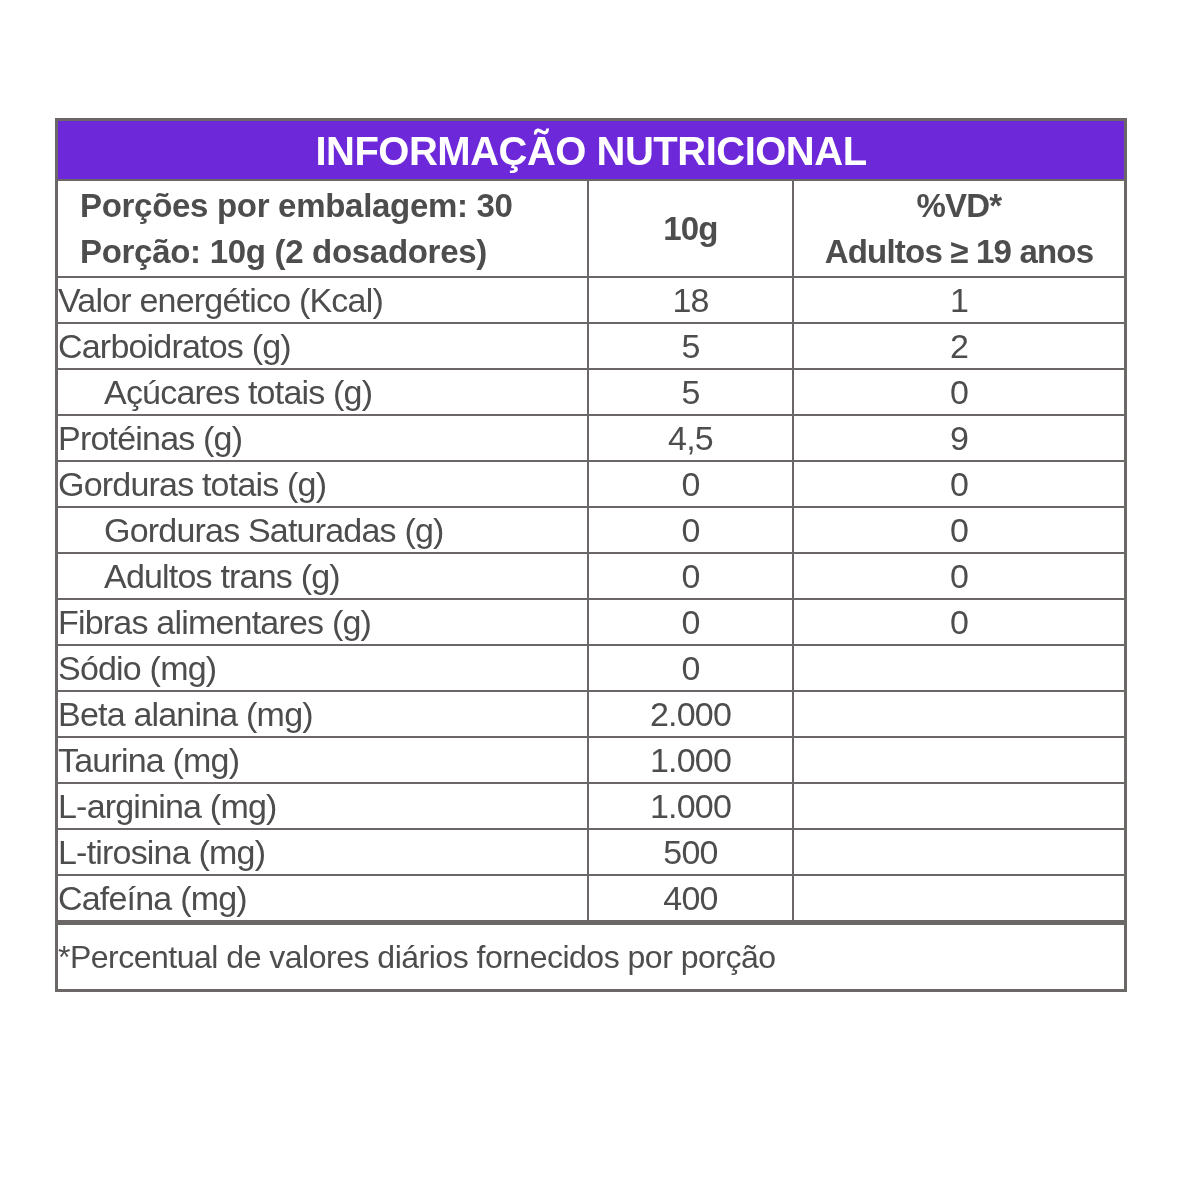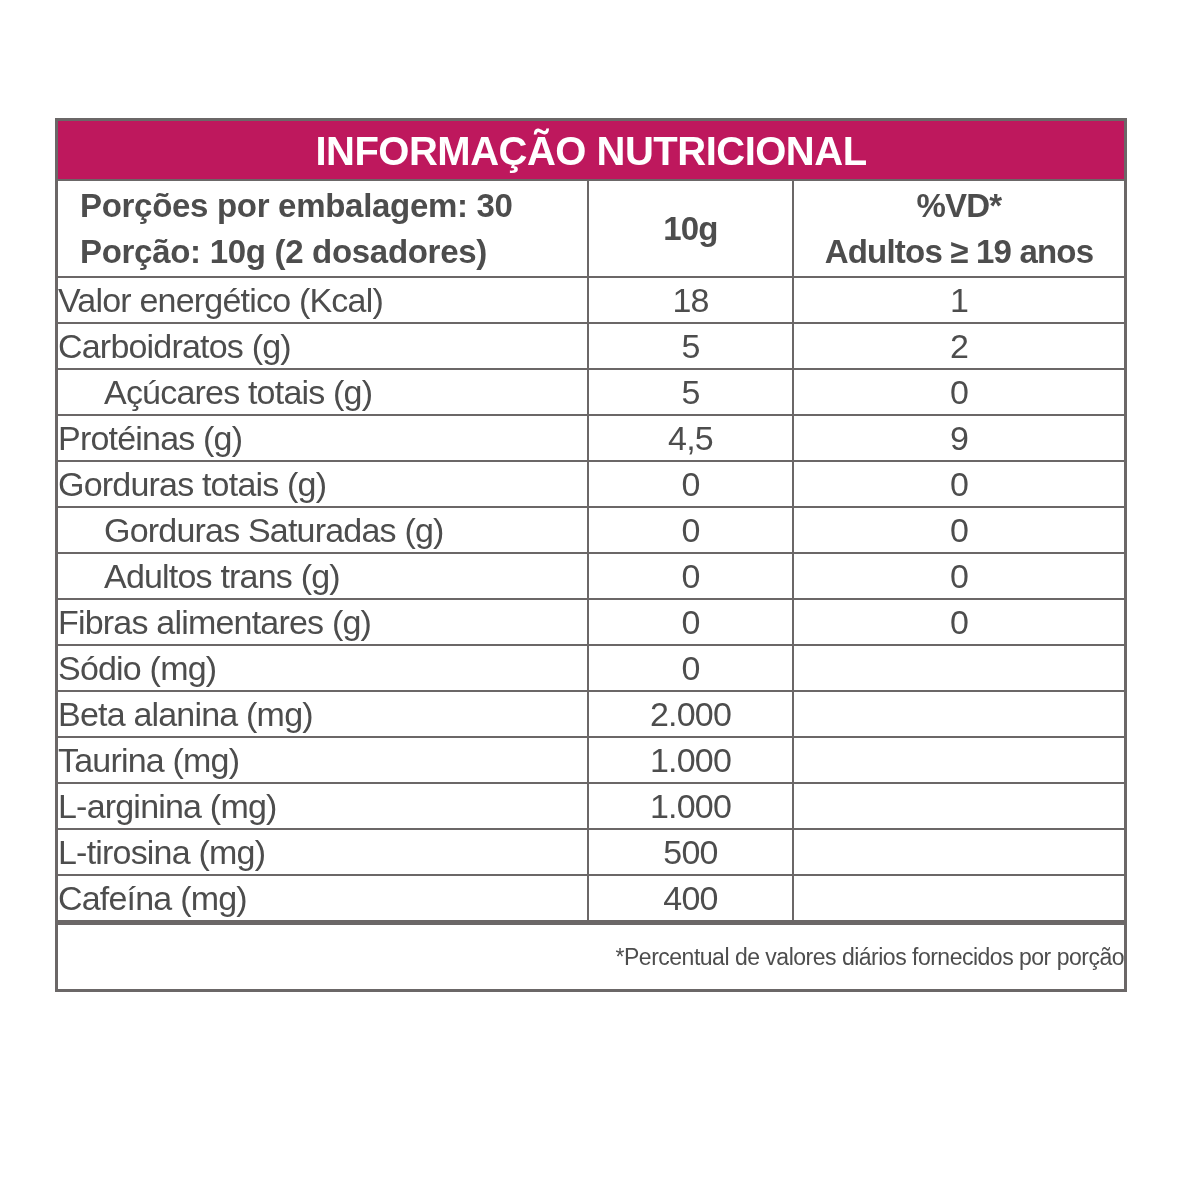--- a/index.html
+++ b/index.html
@@ -2,42 +2,42 @@
 <html><head>
 <meta charset="utf-8">
 <style>
   html, body { margin:0; padding:0; background:#ffffff; }
   body { width:1200px; height:1200px; position:relative; font-family:"Liberation Sans", sans-serif; color:#4d4d4d; }
   .label-box {
     position:absolute; left:55px; top:118px; width:1072px;
     border:3px solid #6b6767; box-sizing:border-box;
   }
   .title-bar {
-    background:#be185d; color:#ffffff; height:58px; line-height:60px;
+    background:#6d28d9; color:#ffffff; height:58px; line-height:60px;
     text-align:center; font-weight:bold; font-size:40px; letter-spacing:-0.5px;
     border-bottom:2px solid #6b6767;
   }
   table { border-collapse:collapse; width:100%; table-layout:fixed; }
   td { border:2px solid #6b6767; padding:0; font-size:34px; color:#4d4d4d; letter-spacing:-0.8px; }
   tr:first-child td { border-top:none; }
   td:first-child { border-left:none; }
   td:last-child { border-right:none; }
   .col-name { width:530px; }
   .col-amt { width:205px; }
   .hdr td { height:95px; font-weight:bold; font-size:33px; }
   .hdr .name-cell { padding-left:22px; line-height:46px; letter-spacing:-0.3px; }
   .hdr .amt-cell, .hdr .vd-cell { text-align:center; line-height:46px; }
   .row td { height:44px; line-height:44px; }
   .row .name-cell { white-space:nowrap; }
   .row .name-cell.ind1 { padding-left:46px; }
   .row .name-cell.ind2 { padding-left:74px; }
   .row .amt-cell, .row .vd-cell { text-align:center; }
   .footer {
     border-top:3px solid #6b6767; height:64px; line-height:64px;
-    text-align:right; font-size:23px; color:#4d4d4d; letter-spacing:-0.5px;
+    text-align:left; font-size:32px; color:#4d4d4d; letter-spacing:-0.5px;
   }
 </style>
 </head>
 <body>
 
 <div class="label-box">
   <div class="title-bar">INFORMAÇÃO NUTRICIONAL</div>
   <table>
     <colgroup>
       <col class="col-name">

